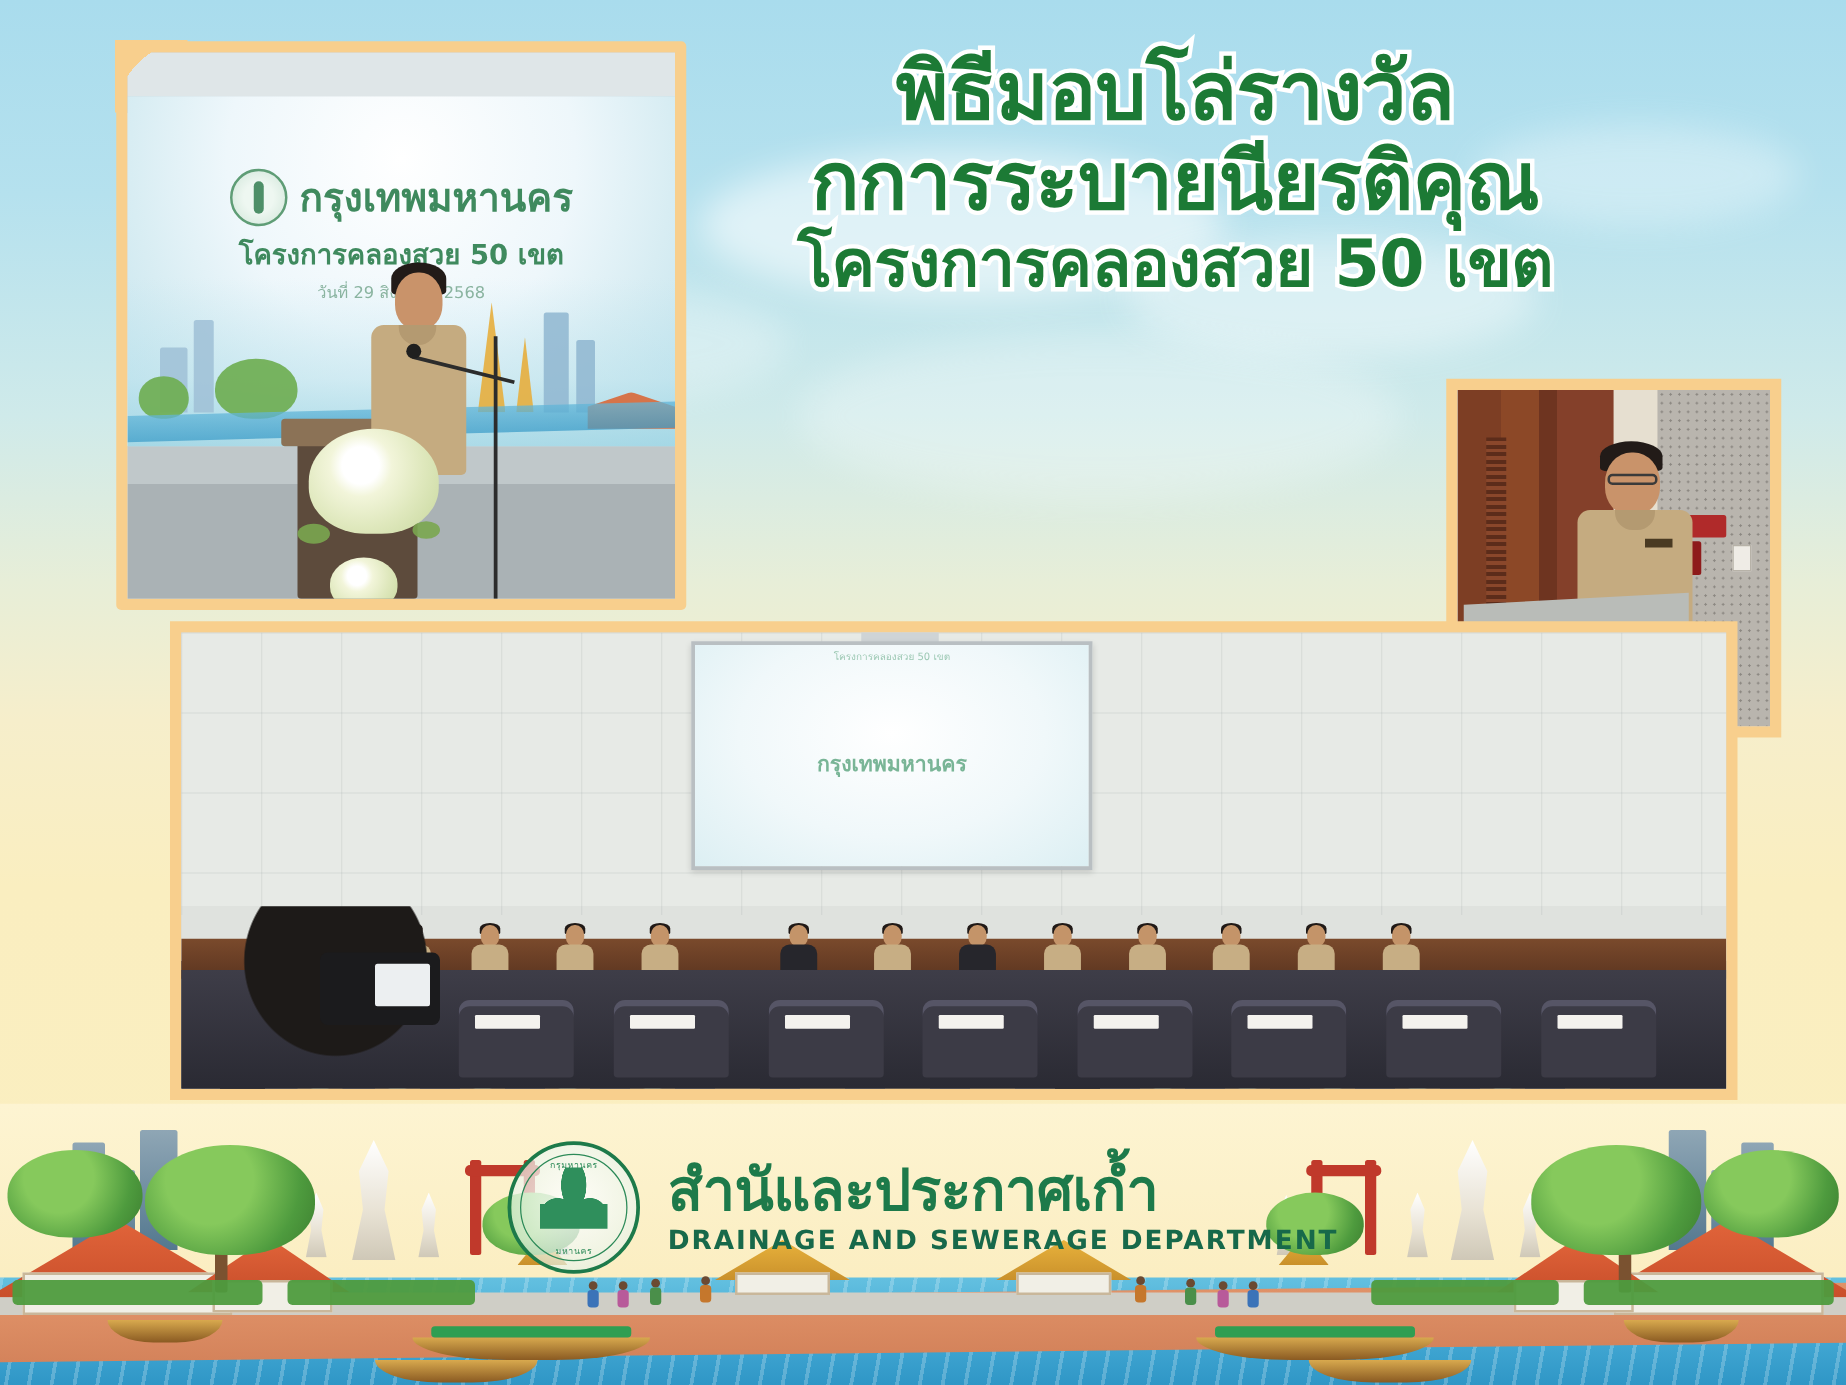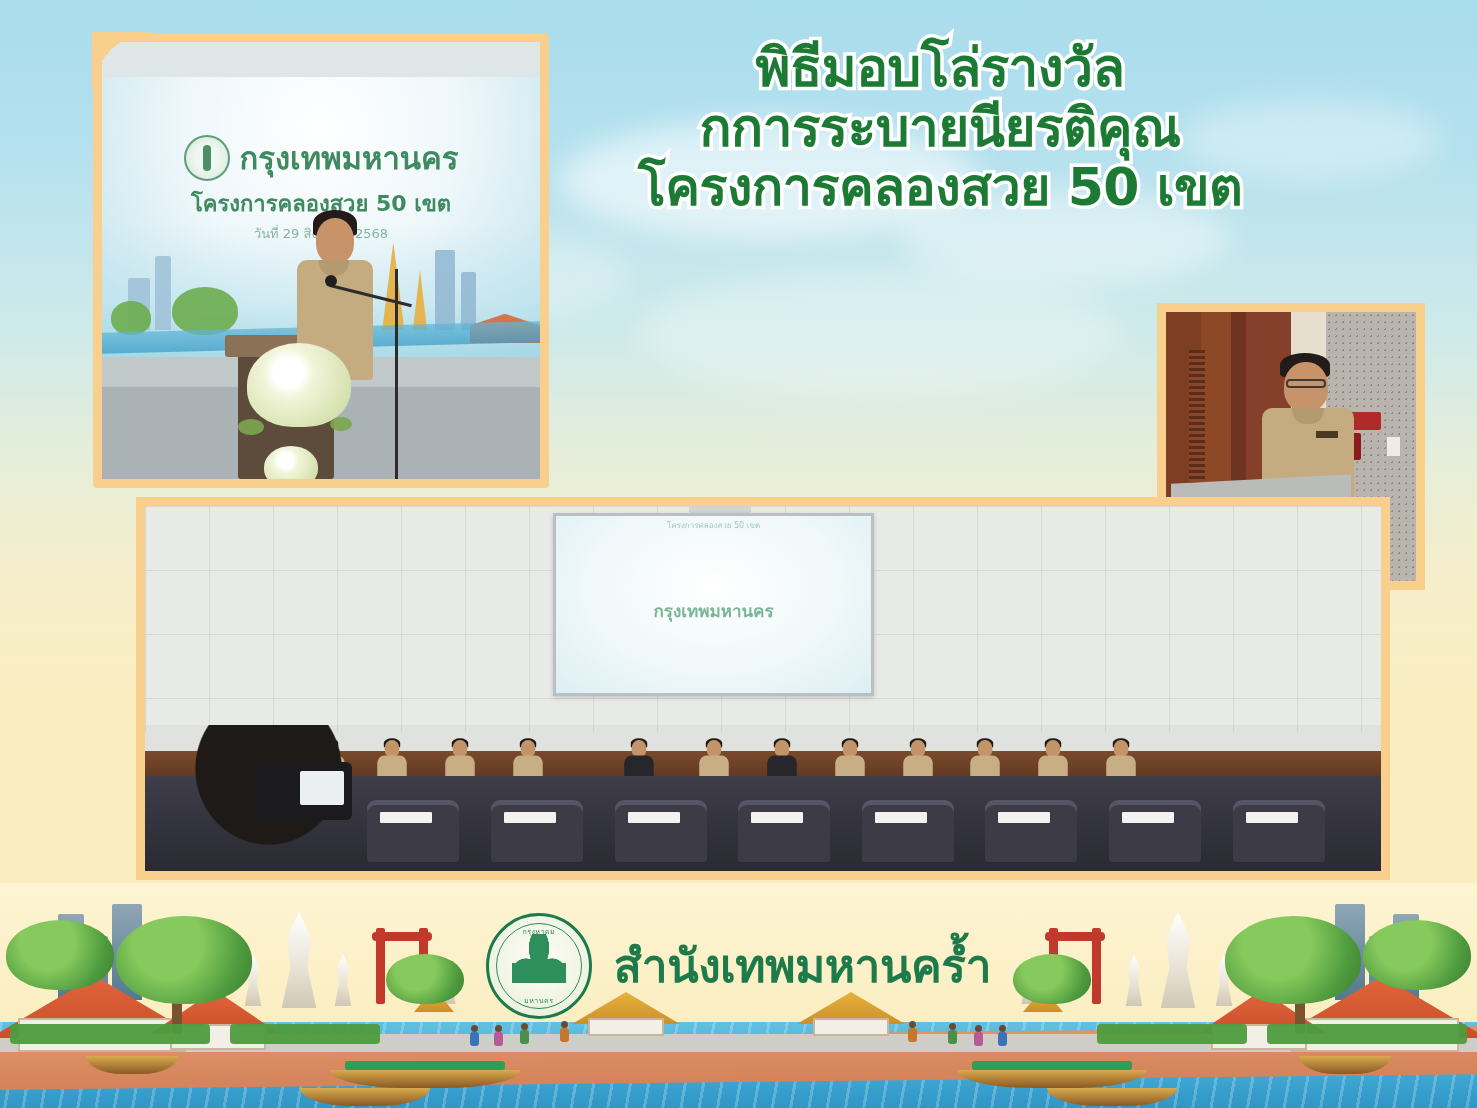--- a/index.html
+++ b/index.html
@@ -49,21 +49,21 @@
     left: 560px;
     top: 38px;
     width: 760px;
     text-align: center;
     z-index: 30;
   }
   .title-line {
     font-family: "DejaVu Sans", "Liberation Sans", sans-serif;
     font-weight: 700;
     color: #1c7a35;
-    font-size: 53px;
+    font-size: 64px;
     line-height: 1.13;
     letter-spacing: -0.5px;
     white-space: nowrap;
     -webkit-text-stroke: 7px #ffffff;
     paint-order: stroke fill;
     text-shadow:
        0 2px 0 rgba(255,255,255,.9),
        0 0 1px #ffffff;
   }
   .title-line.l3 { font-size: 52px; }
@@ -757,23 +757,24 @@
         <div class="h"></div>
         <div class="b" style="background:#4a8f4a;"></div>
       </div>
     <div class="f-person" style="right:560px;bottom:66px;">
         <div class="h"></div>
         <div class="b" style="background:#c5772c;"></div>
       </div>
 
     <div class="footer-logo">
       <div class="seal">
-        <div class="seal-txt-top">กรุงหาคม</div>
+        <div class="seal-txt-top">กรุมหานคร</div>
         <div class="seal-erawan"></div>
         <div class="seal-txt-bot">มหานคร</div>
       </div>
       <div class="footer-names">
-        <div class="fn-thai">สำนังเทพมหานคร้ำ</div>
+        <div class="fn-thai">สำนัและประกาศเก้ำ</div>
+        <div class="fn-eng">DRAINAGE AND SEWERAGE DEPARTMENT</div>
       </div>
     </div>
   </div>
 
 </div>
 
 </body></html>

